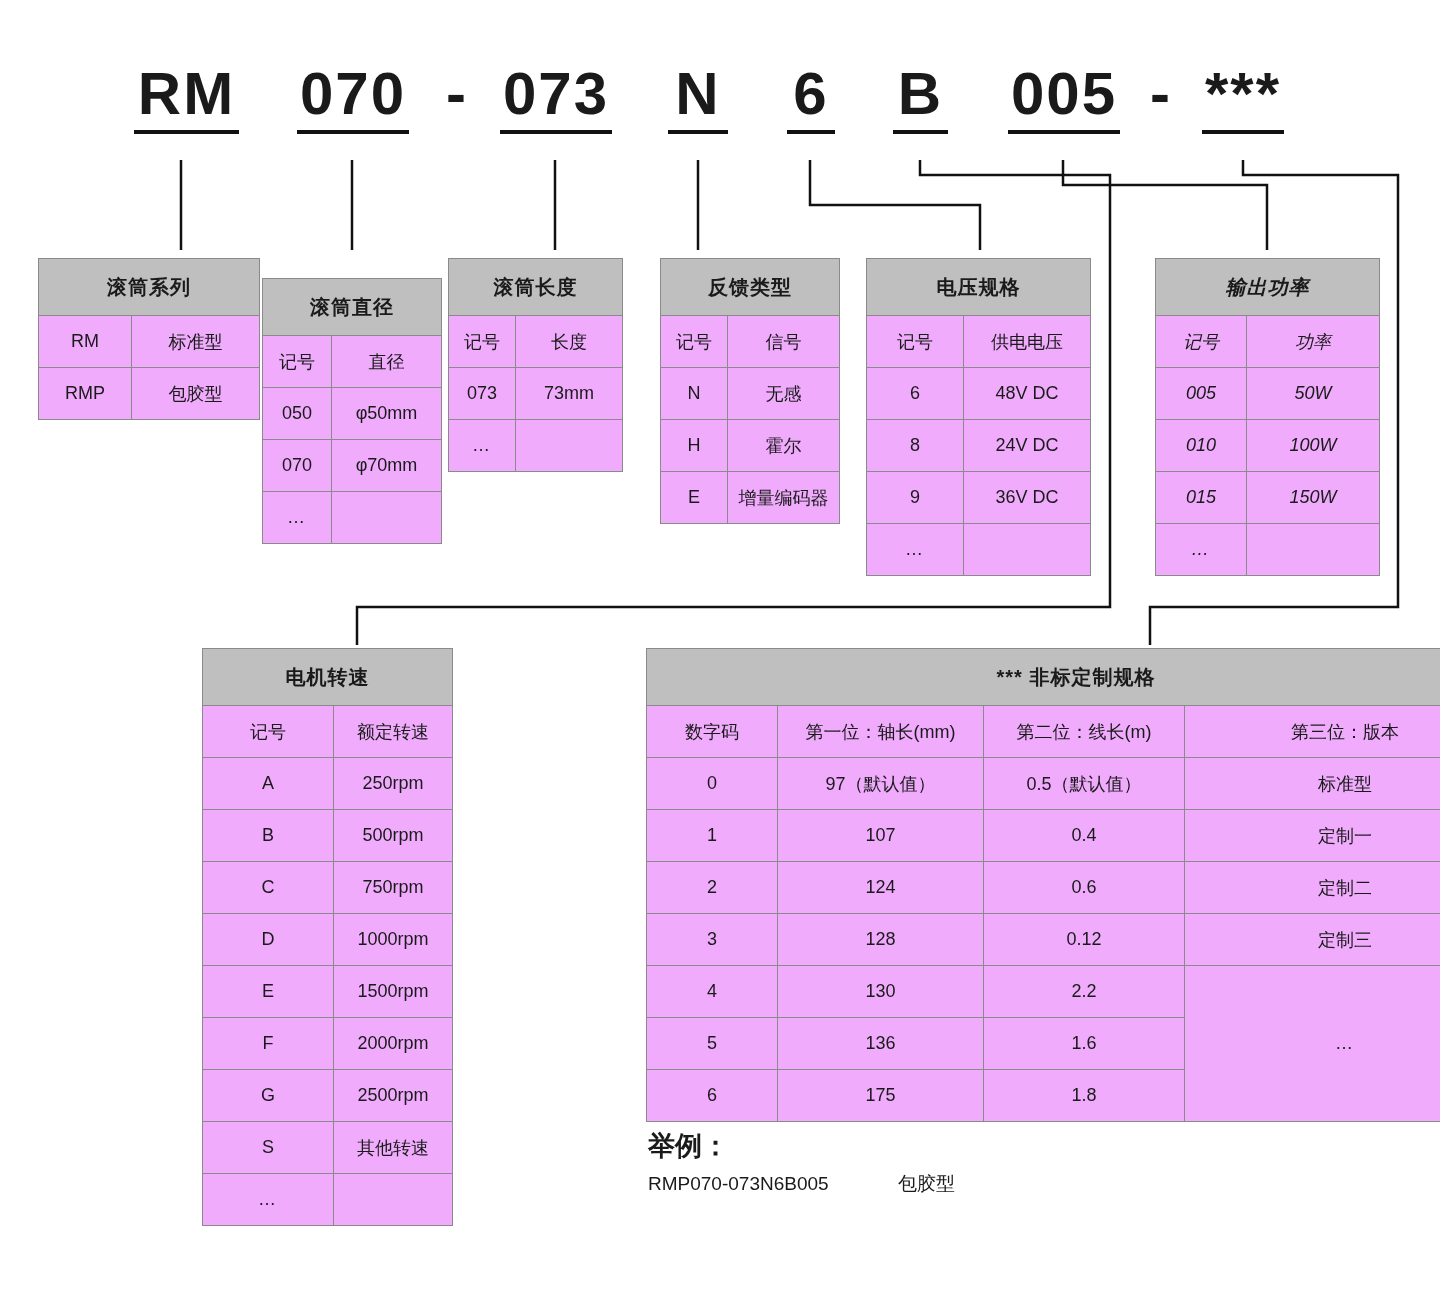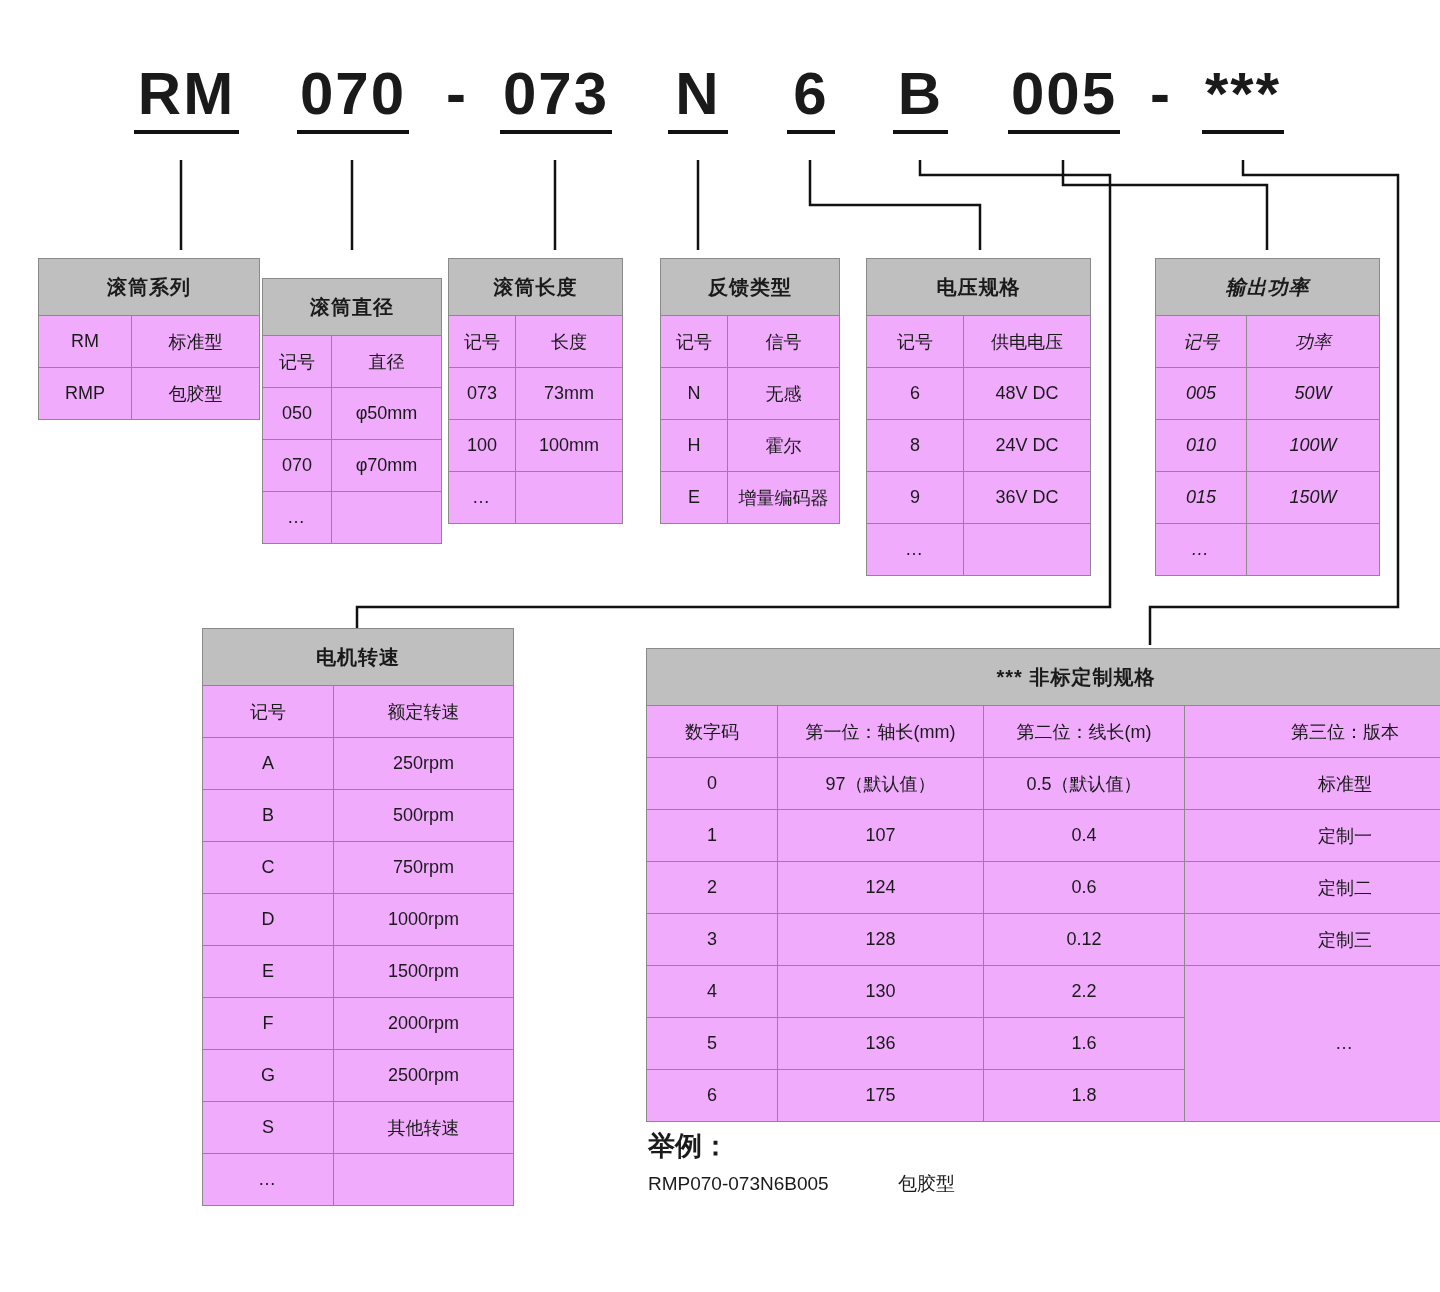--- a/index.html
+++ b/index.html
@@ -186,24 +186,20 @@
       </tr>
   <tr>
     <td class="sub" style="width:66px">记号</td>
     <td class="sub">长度</td>
   </tr>
   <tr>
     <td class="sub">073</td>
     <td class="sub">73mm</td>
   </tr>
   <tr>
-    <td class="sub">100</td>
-    <td class="sub">100mm</td>
-  </tr>
-  <tr>
     <td class="ellip">…</td>
     <td class="sub"></td>
   </tr>
 </tbody>
   </table>
 
 <table class="tbl" style="left:660px; top:258px; width:180px;">
   <tbody>
       <tr>
         <th class="hdr" colspan="2">反馈类型</th>
@@ -276,21 +272,21 @@
     <td class="sub">015</td>
     <td class="sub">150W</td>
   </tr>
   <tr>
     <td class="ellip">…</td>
     <td class="sub"></td>
   </tr>
 </tbody>
   </table>
 
-<table class="tbl" style="left:202px; top:628px; width:312px;">
+<table class="tbl" style="left:202px; top:648px; width:251px;">
   <tbody>
       <tr>
         <th class="hdr" colspan="2">电机转速</th>
       </tr>
   <tr>
     <td class="sub" style="width:130px">记号</td>
     <td class="sub">额定转速</td>
   </tr>
   <tr>
     <td class="sub">A</td>

